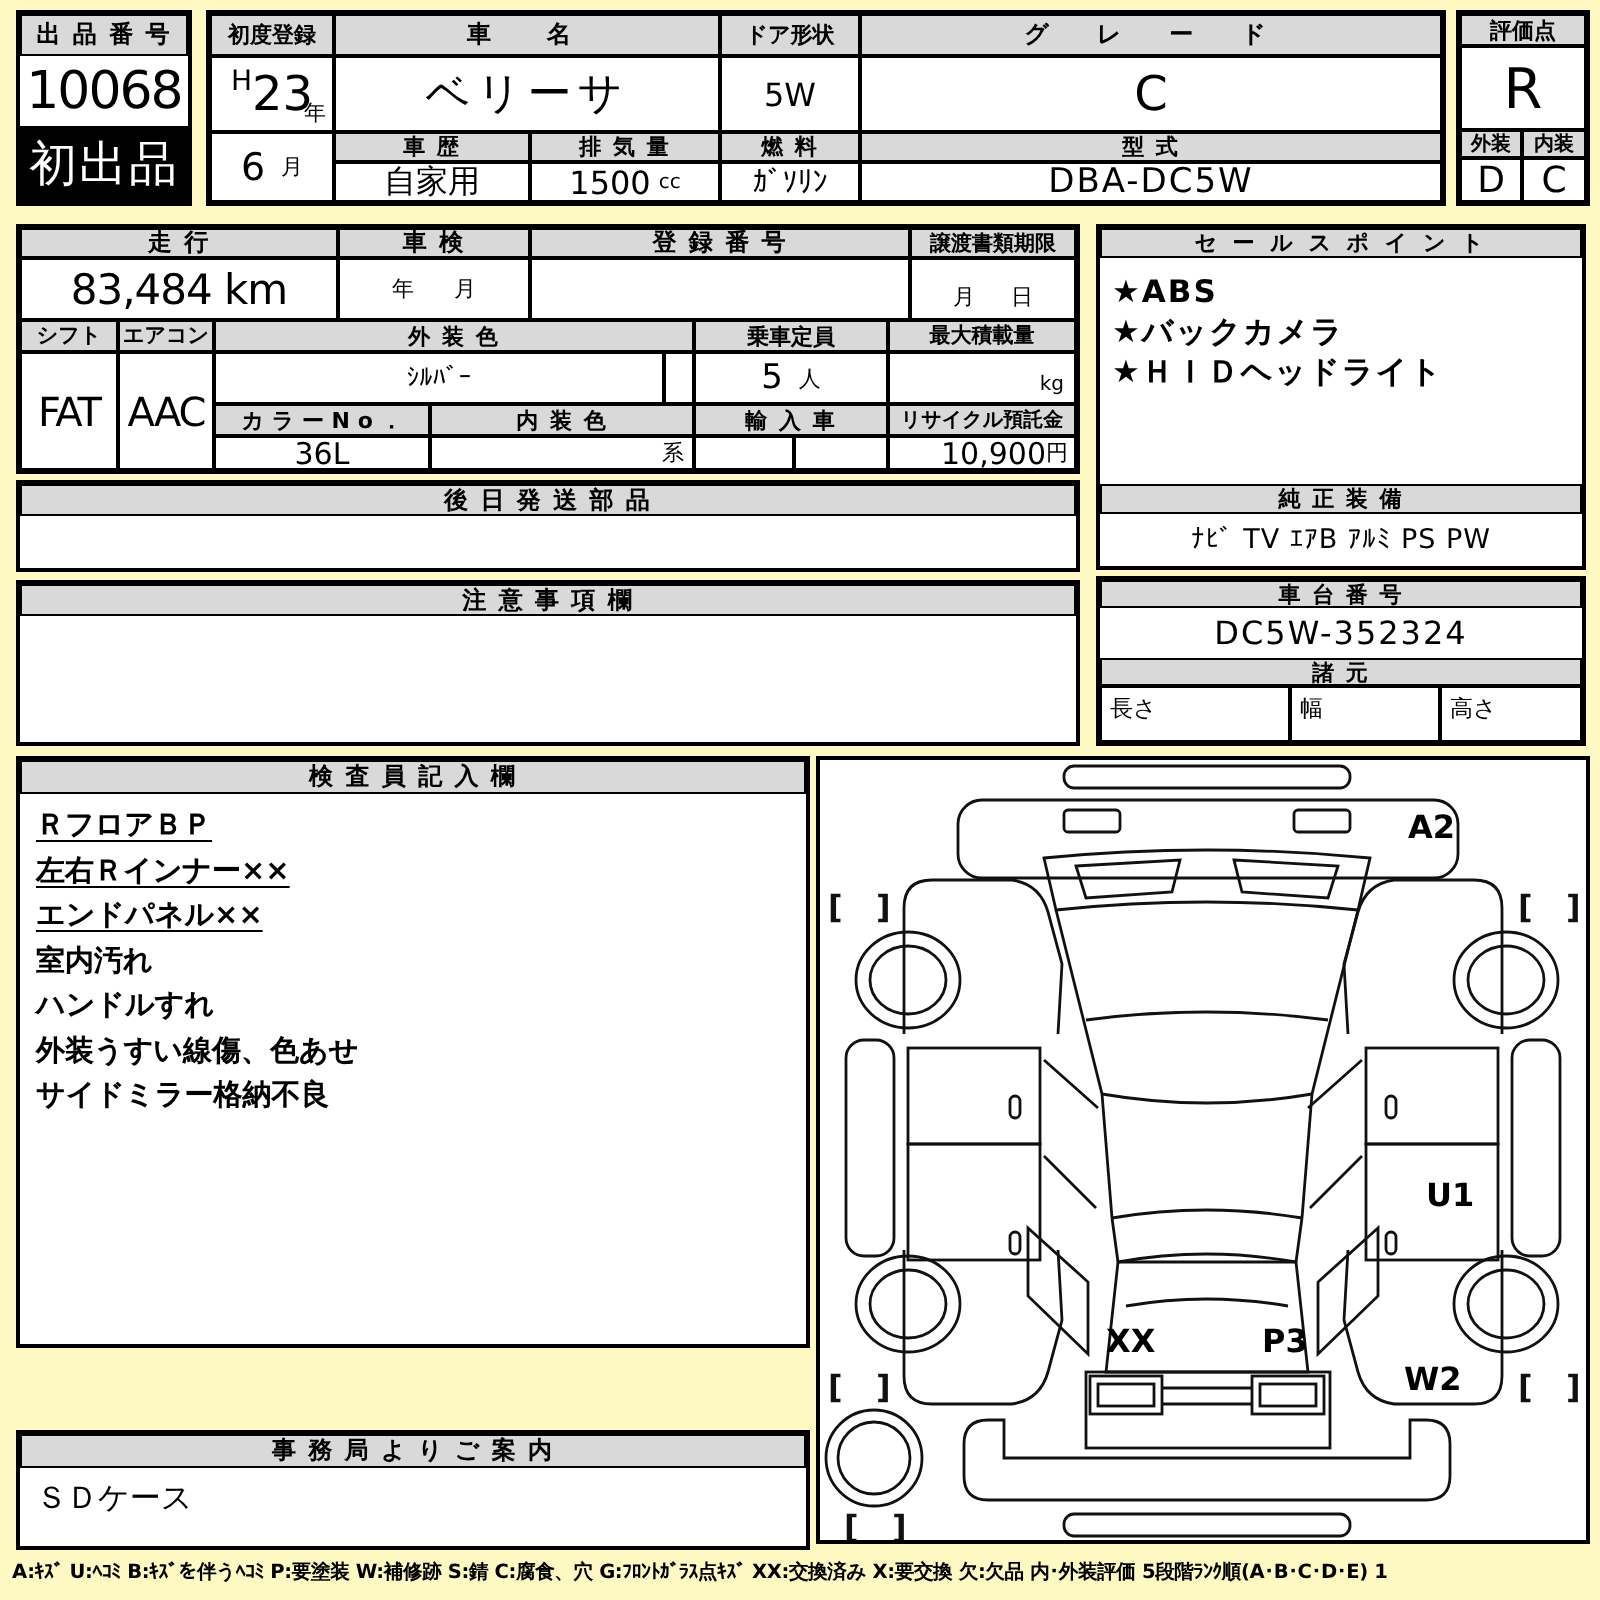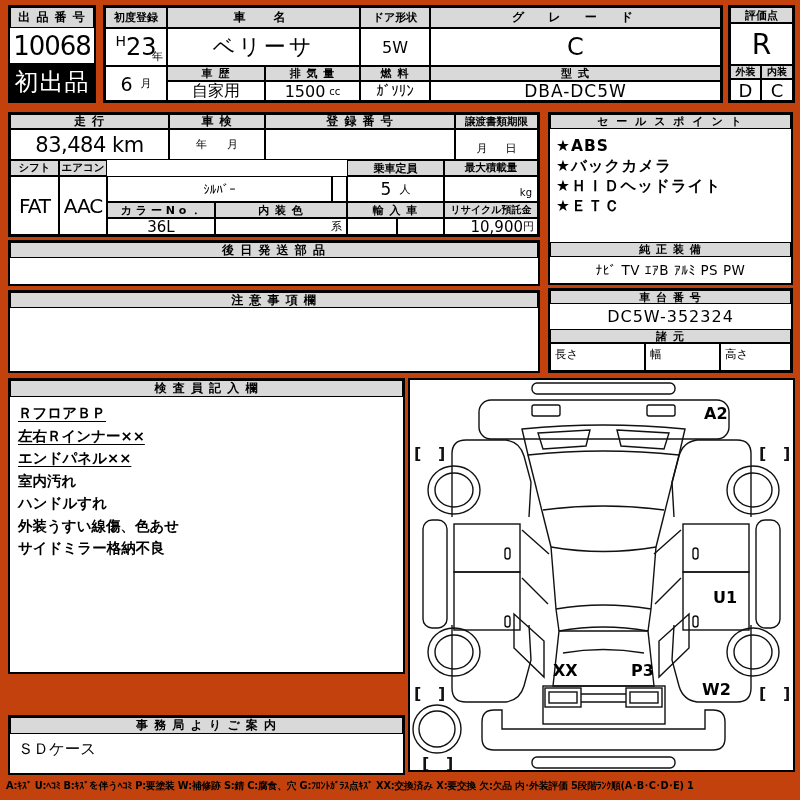--- a/index.html
+++ b/index.html
@@ -1,17 +1,17 @@
 <!DOCTYPE html>
 <html><head>
 <meta charset="utf-8">
 <style>
   html,body{margin:0;padding:0;background:#fff;}
   body{font-family:"DejaVu Sans","Liberation Sans",sans-serif;color:#000;}
-  .sheet{position:relative;width:800px;height:800px;background:#c2410c;overflow:hidden;}
+  .sheet{position:relative;width:800px;height:800px;background:#fef9c3;overflow:hidden;}
   .box{position:absolute;background:#fff;border:2px solid #000;box-sizing:border-box;}
   .cell{position:absolute;box-sizing:border-box;border:1px solid #000;display:flex;align-items:center;justify-content:center;overflow:hidden;}
   .hd{background:#d9d9d9;font-size:12px;font-weight:bold;letter-spacing:1px;}
   .nob{border:none;}
   .val{background:#fff;font-weight:normal;}
   .left{justify-content:flex-start;}
   .right{justify-content:flex-end;}
   .top{align-items:flex-start;}
   .bottom{align-items:flex-end;}
   .badge{background:#000;color:#fff;}
@@ -87,20 +87,21 @@
     <div class="cell val" style="left:255px;top:15px;width:190px;height:31px;"></div>
     <div class="cell hd" style="left:445px;top:0;width:83px;height:15px;font-size:10.5px;letter-spacing:0;">譲渡書類期限</div>
     <div class="cell val bottom" style="left:445px;top:15px;width:83px;height:31px;font-size:11px;font-weight:normal;gap:18px;padding-bottom:3px;">
       <span>月</span>
         <span>日</span>
     </div>
     <div class="cell hd" style="left:0;top:46px;width:49px;height:16px;font-size:10.5px;letter-spacing:0;">シフト</div>
     <div class="cell hd" style="left:49px;top:46px;width:48px;height:16px;font-size:10.5px;letter-spacing:0;">エアコン</div>
     <div class="cell val" style="left:0;top:62px;width:49px;height:59px;font-size:20px;letter-spacing:-1px;">FAT</div>
     <div class="cell val" style="left:49px;top:62px;width:48px;height:59px;font-size:20px;letter-spacing:-1px;">AAC</div>
+    <div class="cell hd" style="left:97px;top:46px;width:240px;height:16px;font-size:11px;">外 装 色</div>
     <div class="cell val" style="left:97px;top:62px;width:225px;height:26px;font-size:13px;">ｼﾙﾊﾞｰ</div>
     <div class="cell val" style="left:322px;top:62px;width:15px;height:26px;"></div>
     <div class="cell hd" style="left:337px;top:46px;width:97px;height:16px;font-size:11px;letter-spacing:0;">乗車定員</div>
     <div class="cell val" style="left:337px;top:62px;width:97px;height:26px;">
       <span style="font-size:17px;">5</span>
       <span style="font-size:11px;margin-left:8px;">人</span>
     </div>
     <div class="cell hd" style="left:434px;top:46px;width:94px;height:16px;font-size:10.5px;letter-spacing:0;">最大積載量</div>
     <div class="cell val right bottom" style="left:434px;top:62px;width:94px;height:26px;font-size:10px;font-weight:normal;padding:0 5px 3px 0;">kg</div>
     <div class="cell hd" style="left:97px;top:88px;width:108px;height:16px;font-size:11px;letter-spacing:0;">カ ラ ー N o ．</div>
@@ -124,21 +125,20 @@
   <div class="box" style="left:8px;top:290px;width:532px;height:83px;">
     <div class="cell hd" style="left:0;top:0;width:528px;height:16px;">注 意 事 項 欄</div>
   </div>
 
   <div class="box" style="left:548px;top:112px;width:245px;height:173px;">
     <div class="cell hd" style="left:0;top:0;width:241px;height:15px;font-size:11px;letter-spacing:2px;">セ ー ル ス ポ イ ン ト</div>
     <div style="position:absolute;left:6px;top:22px;">
       <div class="star-item">★ABS</div>
       <div class="star-item">★バックカメラ</div>
       <div class="star-item">★ＨＩＤヘッドライト</div>
-      <div class="star-item">★ＥＴＣ</div>
     </div>
     <div class="cell hd" style="left:0;top:128px;width:241px;height:15px;font-size:11px;">純 正 装 備</div>
     <div class="cell val nob" style="left:0;top:143px;width:241px;height:26px;font-size:13.5px;letter-spacing:0.5px;">ﾅﾋﾞ TV ｴｱB ｱﾙﾐ PS PW</div>
   </div>
 
   <div class="box" style="left:548px;top:288px;width:245px;height:85px;">
     <div class="cell hd" style="left:0;top:0;width:241px;height:14px;font-size:11px;">車 台 番 号</div>
     <div class="cell val nob" style="left:0;top:14px;width:241px;height:25px;font-size:16px;letter-spacing:1px;">DC5W-352324</div>
     <div class="cell hd" style="left:0;top:39px;width:241px;height:14px;font-size:11px;">諸 元</div>
     <div class="cell val left top" style="left:0;top:53px;width:95px;height:28px;font-size:11.5px;font-weight:normal;padding:3px 13px 0 4px;">長さ</div>

